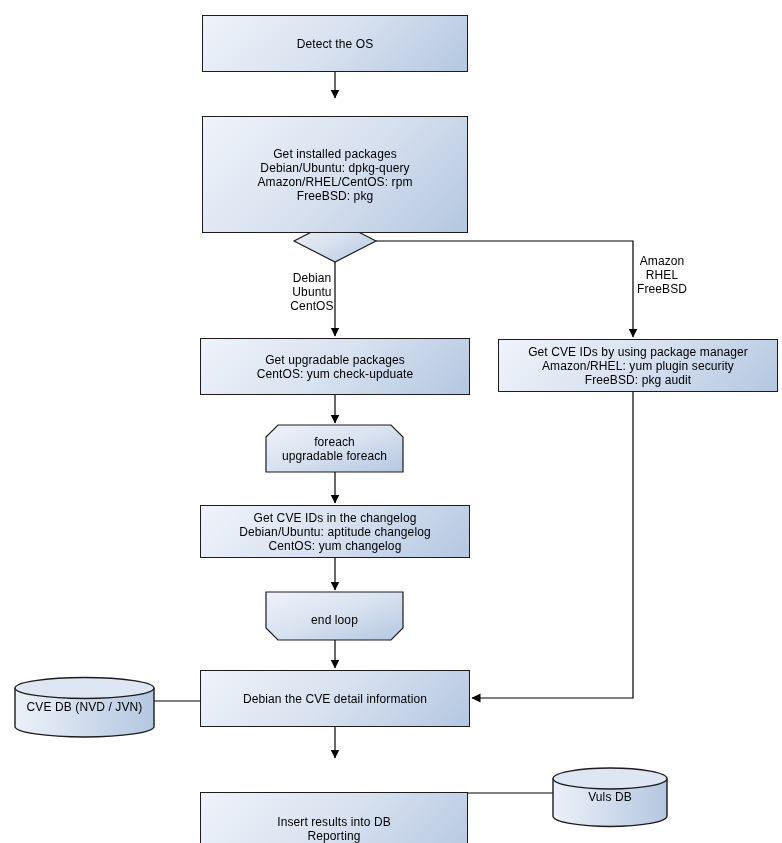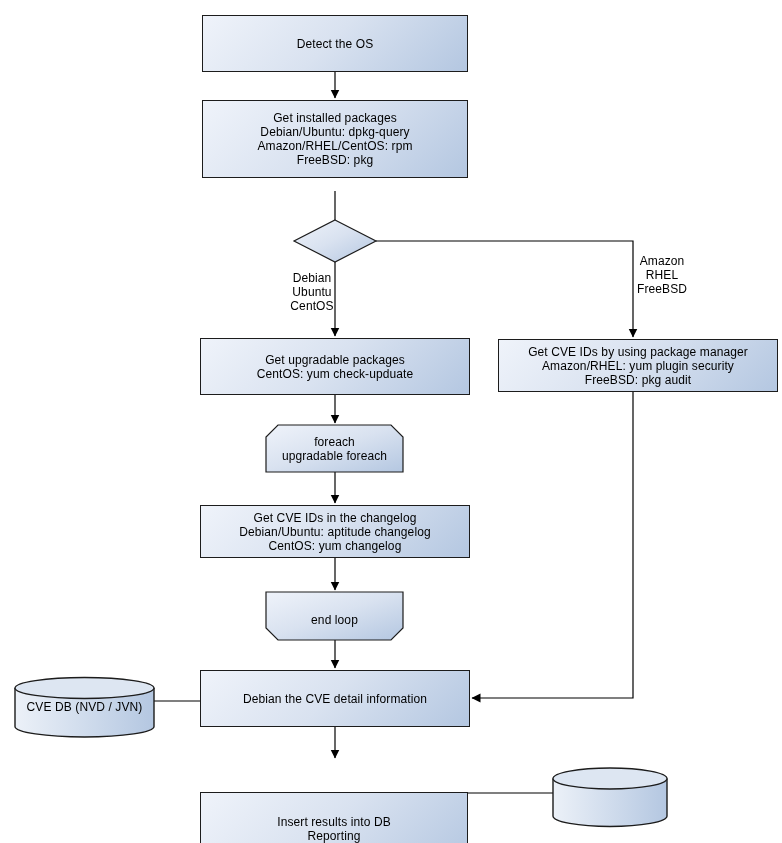--- a/index.html
+++ b/index.html
@@ -77,21 +77,21 @@
     <ellipse cx="84.5" cy="688" rx="69.5" ry="10.5" fill="#dde6f2" stroke="#1c1c1c" stroke-width="1.4"></ellipse>
 
     <path d="M553,778.5 L553,816 A57,10.5 0 0 0 667,816 L667,778.5" fill="url(#cylGrad)" stroke="#1c1c1c" stroke-width="1.4"></path>
     <ellipse cx="610" cy="778.5" rx="57" ry="10.5" fill="#dde6f2" stroke="#1c1c1c" stroke-width="1.4"></ellipse>
   </svg>
 
   <div class="node rect" style="left:202px;top:15px;width:266px;height:57px">
     <div class="tline">Detect the OS</div>
   </div>
 
-  <div class="node rect" style="left:202px;top:100px;width:266px;height:78px">
+  <div class="node rect" style="left:202px;top:116px;width:266px;height:117px">
     <div class="tline">Get installed packages</div>
     <div class="tline">Debian/Ubuntu: dpkg-query</div>
     <div class="tline">Amazon/RHEL/CentOS: rpm</div>
     <div class="tline">FreeBSD: pkg</div>
   </div>
 
   <div class="edge-label" style="left:283px;top:271px;width:58px">
     <div class="tline">Debian</div>
     <div class="tline">Ubuntu</div>
     <div class="tline">CentOS</div>
@@ -135,14 +135,17 @@
 
   <div class="node overlay" style="left:15px;top:689px;width:139px;height:36px">
     <div class="tline">CVE DB (NVD / JVN)</div>
   </div>
 
   <div class="node rect" style="left:200px;top:792px;width:268px;height:74px">
     <div class="tline">Insert results into DB</div>
     <div class="tline">Reporting</div>
   </div>
 
+  <div class="node overlay" style="left:553px;top:780px;width:114px;height:34px">
+    <div class="tline">Vuls DB</div>
+  </div>
 
 </div>
 
 </body></html>

